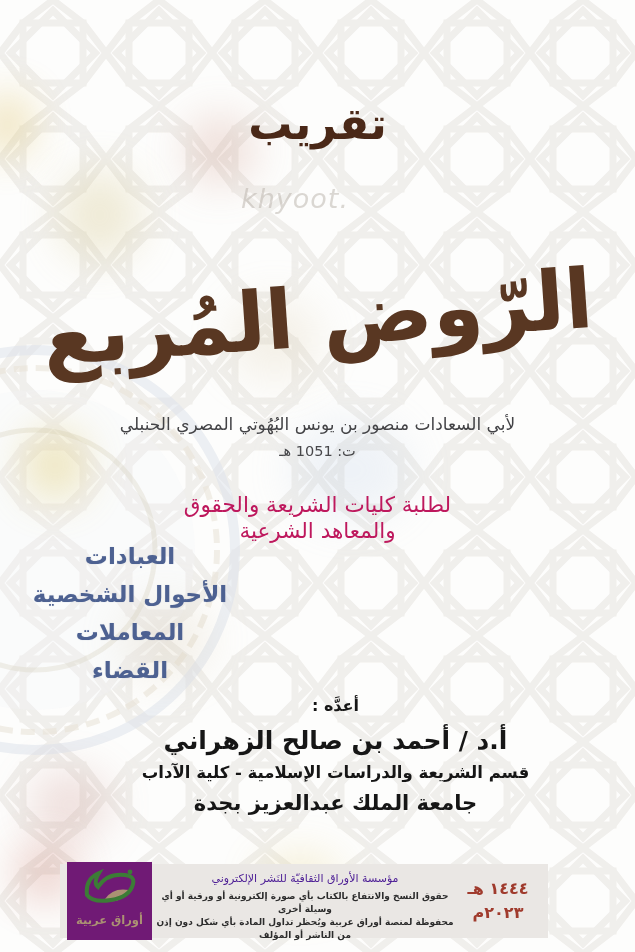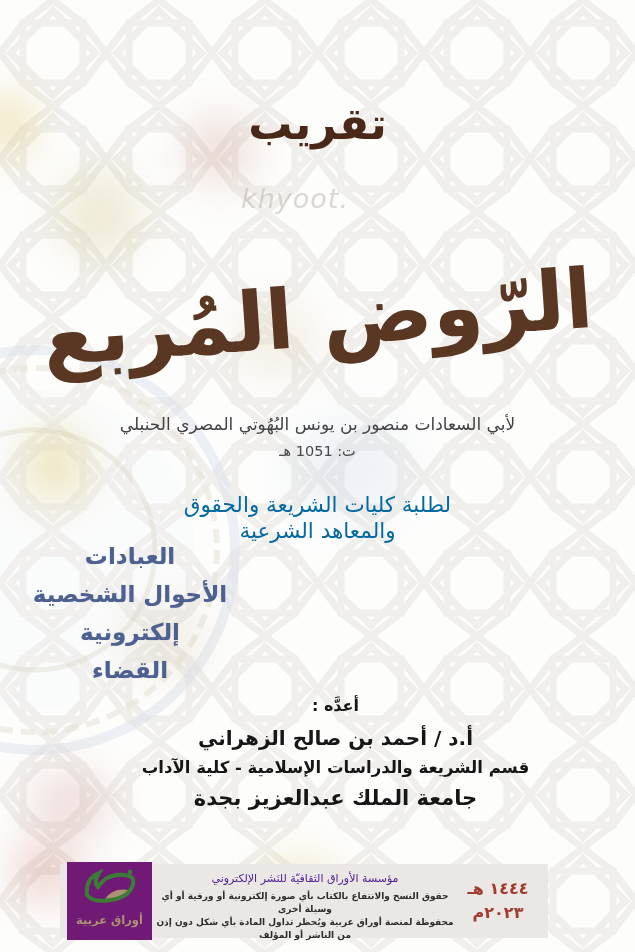--- a/index.html
+++ b/index.html
@@ -83,21 +83,21 @@
     text-align: center;
     font-size: 14.5px;
     color: #48484b;
     z-index: 3;
   }
   .audience {
     position: absolute;
     top: 492px; left: 0; right: 0;
     text-align: center;
     font-size: 21.5px;
-    color: #0369a1;
+    color: #be185d;
     line-height: 26px;
     z-index: 3;
   }
   .topics {
     position: absolute;
     top: 537px; right: 400px; left: 25px;
     text-align: center;
     z-index: 3;
   }
   .topics .topic {
@@ -109,21 +109,21 @@
     text-shadow: 0 0 1px rgba(77,97,145,.35);
   }
   .prepared {
     position: absolute;
     top: 696px; left: 36px; right: 0;
     text-align: center;
     color: #161616;
     z-index: 3;
   }
   .prepared .label   { font-size: 16px; font-weight: bold; margin-bottom: 11px; }
-  .prepared .name    { font-size: 20px; font-weight: bold; margin-bottom: 8px; }
+  .prepared .name    { font-size: 25px; font-weight: bold; margin-bottom: 8px; }
   .prepared .dept    { font-size: 16.5px; font-weight: bold; margin-bottom: 9px; }
   .prepared .univ    { font-size: 21px; font-weight: bold; }
   
   .footer-bar {
     position: absolute;
     top: 864px; left: 60px; right: 87px;
     height: 74px;
     background: #eae7e4;
     z-index: 4;
     display: flex;
@@ -220,21 +220,21 @@
   <div class="death-date">ت: 1051 هـ</div>
 
   <div class="audience">
     <div>لطلبة كليات الشريعة والحقوق</div>
     <div>والمعاهد الشرعية</div>
   </div>
 
   <div class="topics">
     <span class="topic">العبادات</span>
     <span class="topic">الأحوال الشخصية</span>
-    <span class="topic">إلكترونية</span>
+    <span class="topic">المعاملات</span>
     <span class="topic">القضاء</span>
   </div>
 
   <div class="prepared">
     <div class="label">أعدَّه :</div>
     <div class="name">أ.د / أحمد بن صالح الزهراني</div>
     <div class="dept">قسم الشريعة والدراسات الإسلامية - كلية الآداب</div>
     <div class="univ">جامعة الملك عبدالعزيز بجدة</div>
   </div>
 

